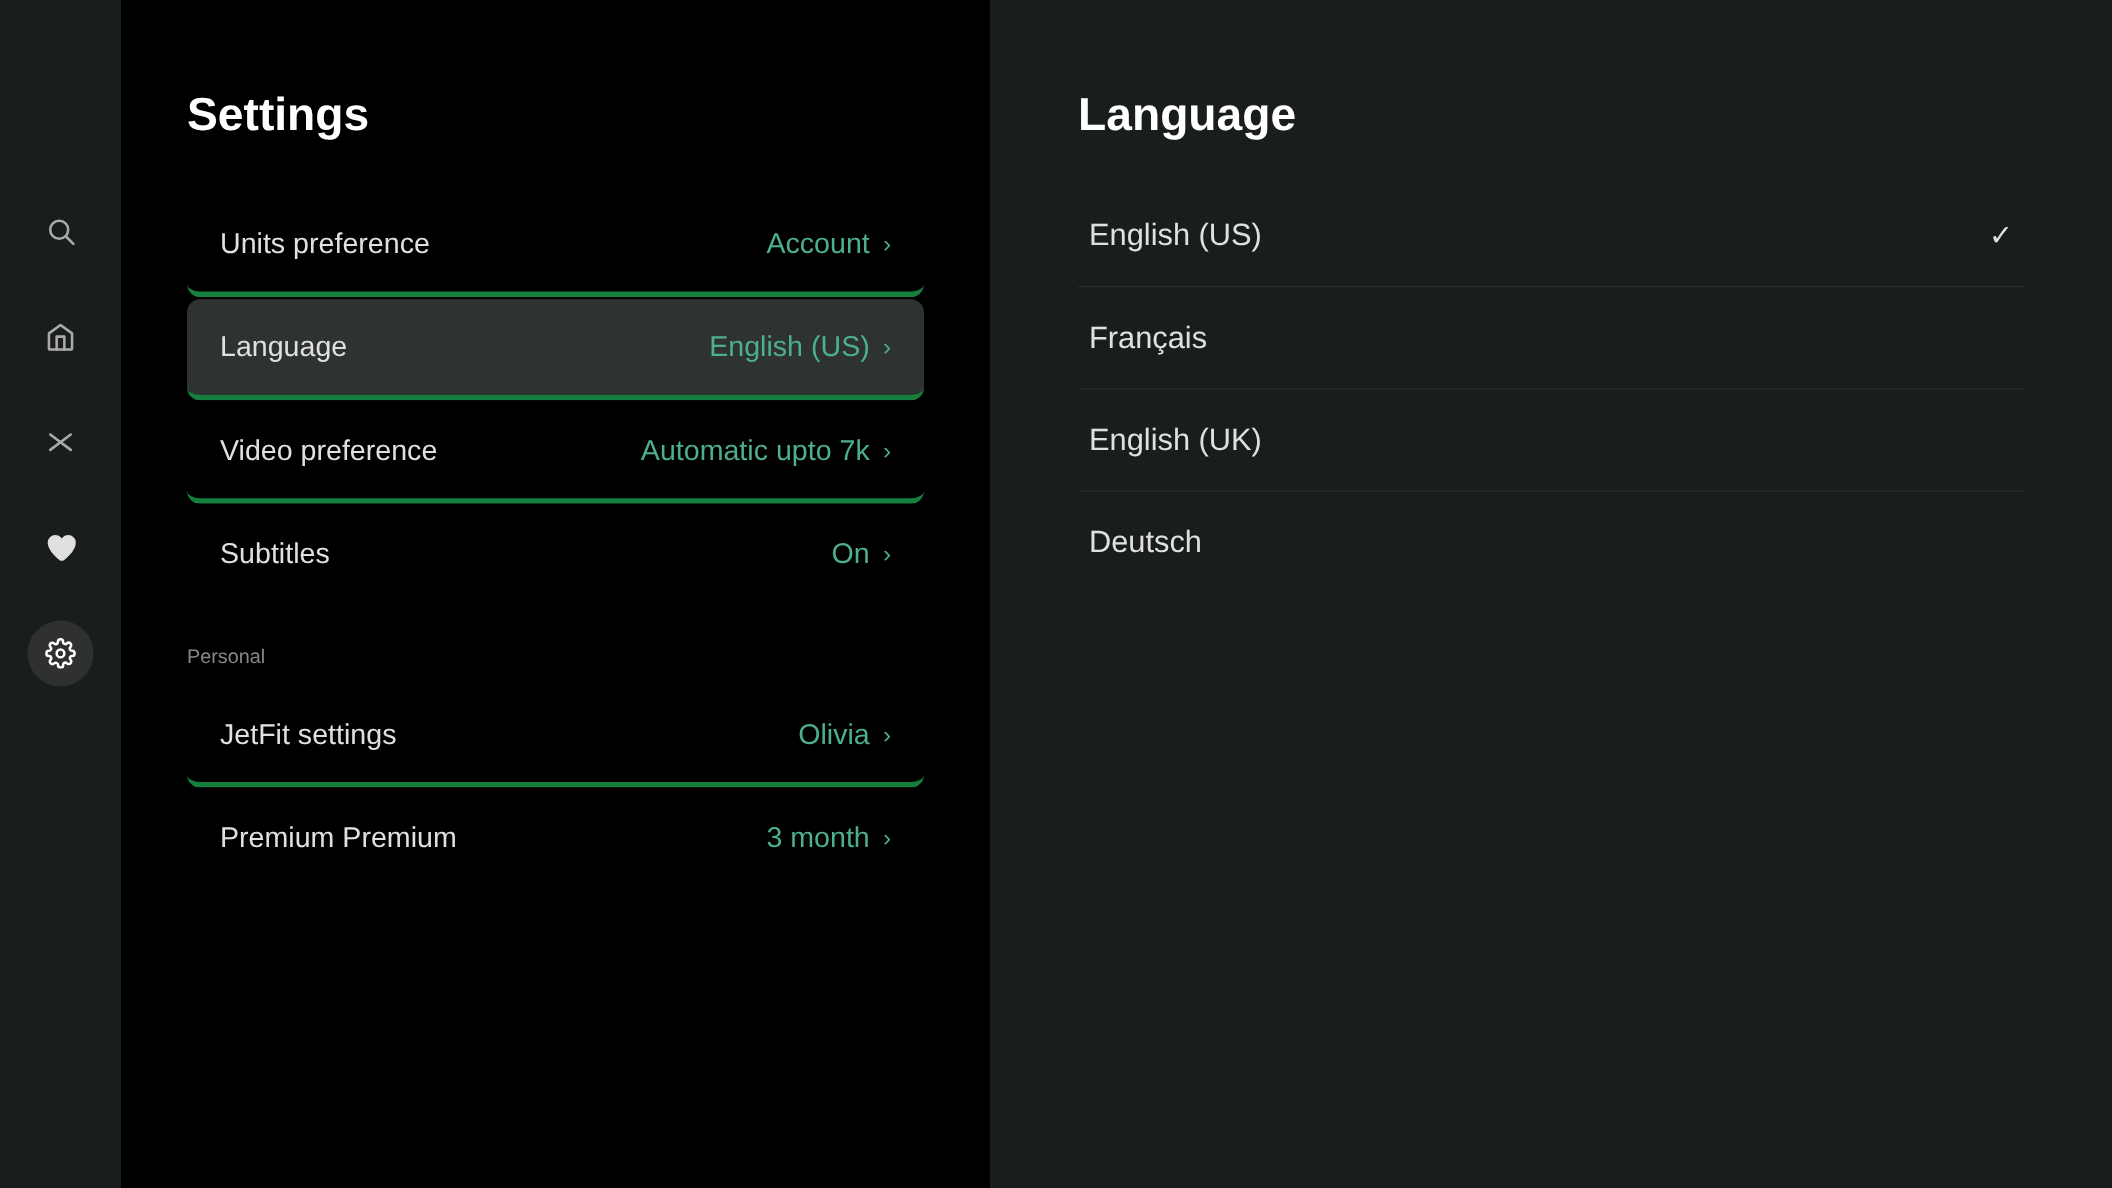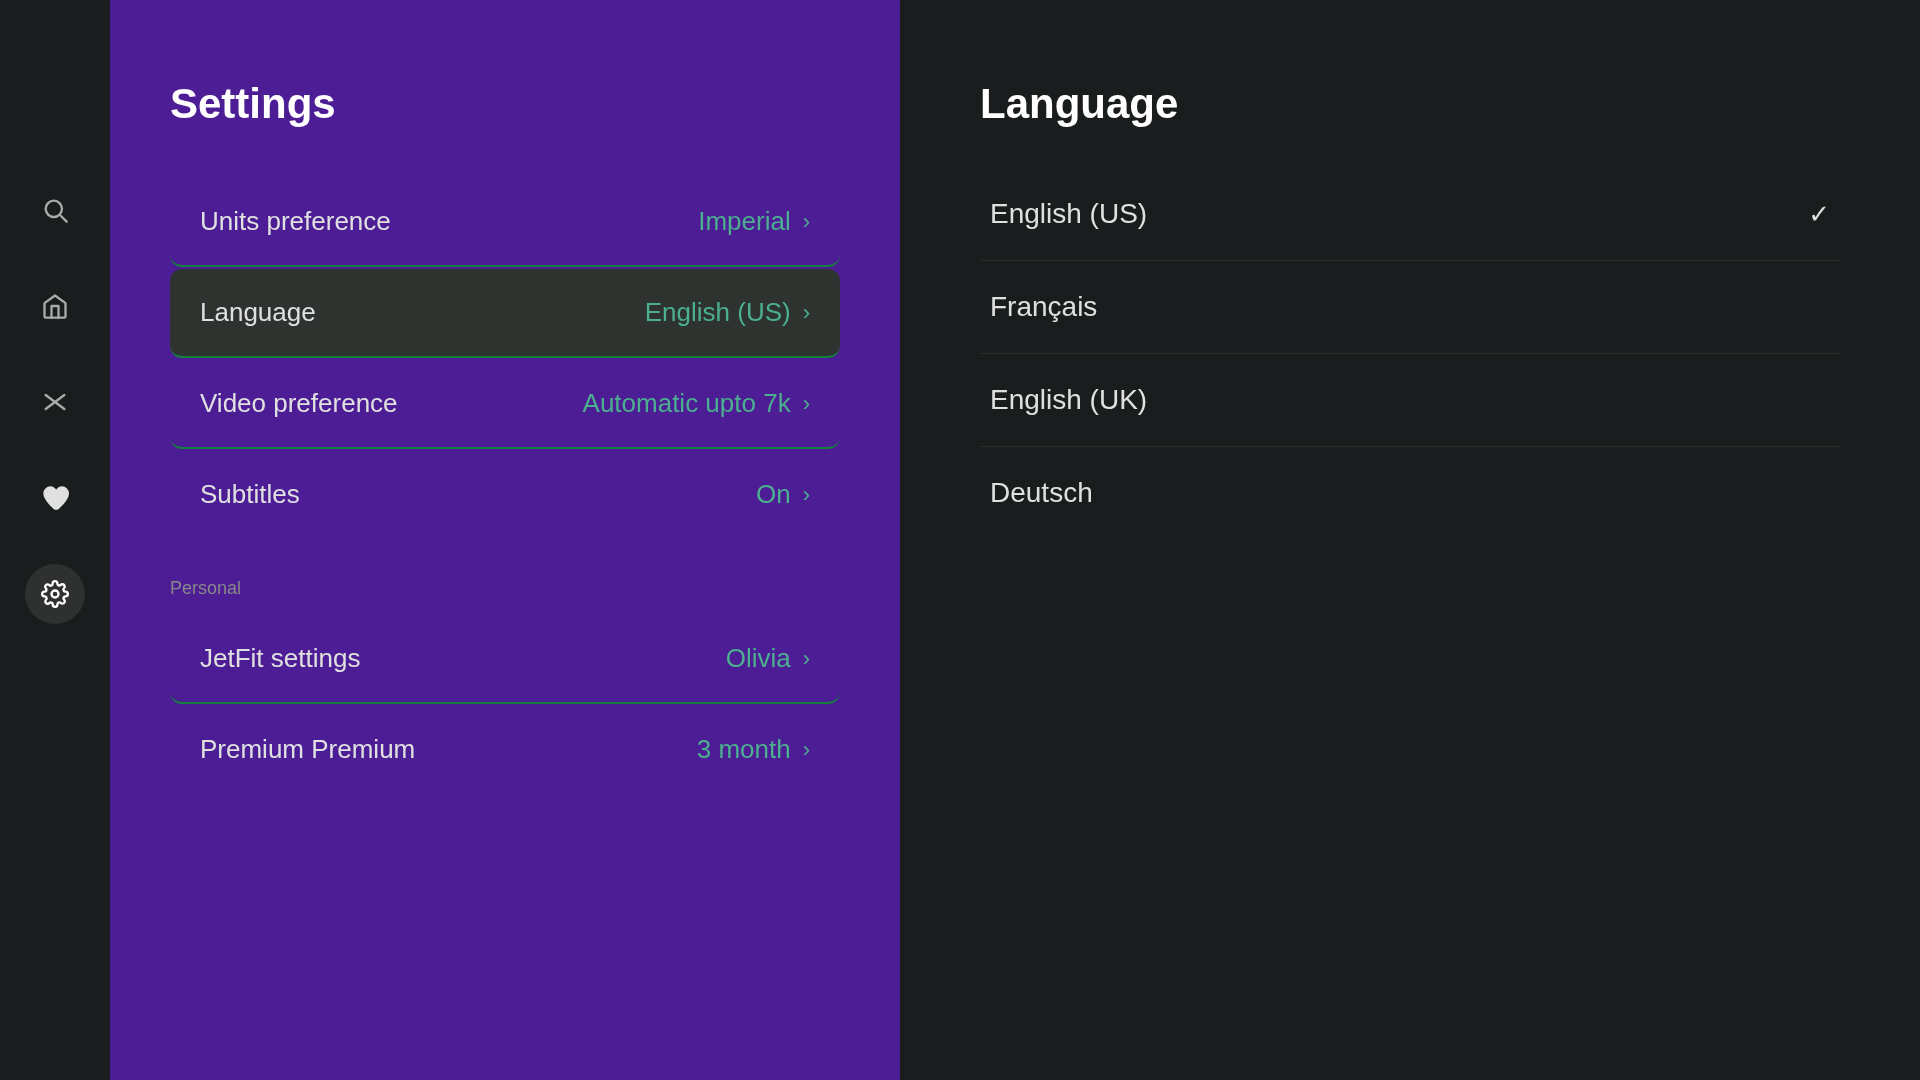--- a/index.html
+++ b/index.html
@@ -41,21 +41,21 @@
 
     .sidebar-item.active {
       background-color: #2e3130;
       color: #ffffff;
     }
 
     
     .settings-panel {
       width: 790px;
       height: 1080px;
-      background-color: #4c1d95;
+      background-color: #000000;
       padding: 80px 60px;
       flex-shrink: 0;
       overflow-y: auto;
     }
 
     .settings-title {
       font-size: 42px;
       font-weight: 600;
       color: #ffffff;
       margin-bottom: 50px;
@@ -76,21 +76,21 @@
     }
 
     .settings-row {
       display: flex;
       align-items: center;
       justify-content: space-between;
       padding: 28px 30px;
       border-radius: 12px;
       cursor: pointer;
       background-color: transparent;
-      border-bottom: 2px solid #15803d;
+      border-bottom: 5px solid #15803d;
     }
 
     .settings-row:last-child {
       border-bottom: none;
     }
 
     .settings-row.highlighted {
       background-color: #2e3330;
     }
 
@@ -204,21 +204,21 @@
 
 <main class="settings-panel">
   <h1 class="settings-title">Settings</h1>
 
 
   <div class="settings-list">
 
     <div class="settings-row">
       <span class="settings-row-left">Units preference</span>
       <span class="settings-row-right">
-        <span>Imperial</span>
+        <span>Account</span>
         <span class="chevron-icon">›</span>
       </span>
     </div>
 
     <div class="settings-row highlighted">
       <span class="settings-row-left">Language</span>
       <span class="settings-row-right">
         <span>English (US)</span>
         <span class="chevron-icon">›</span>
       </span>

